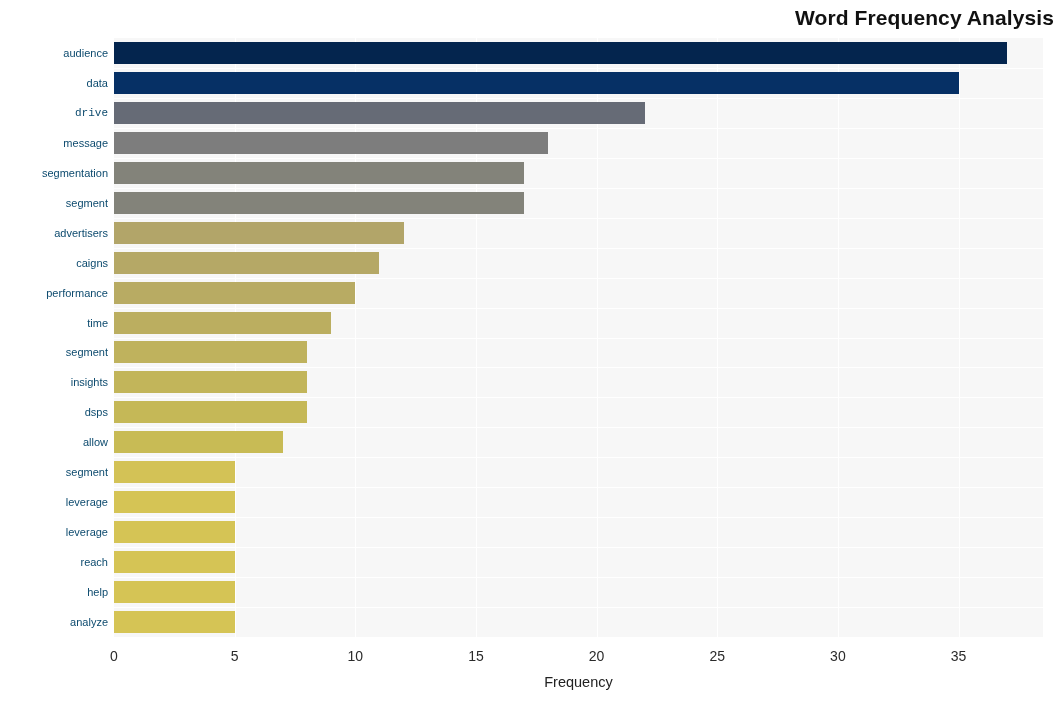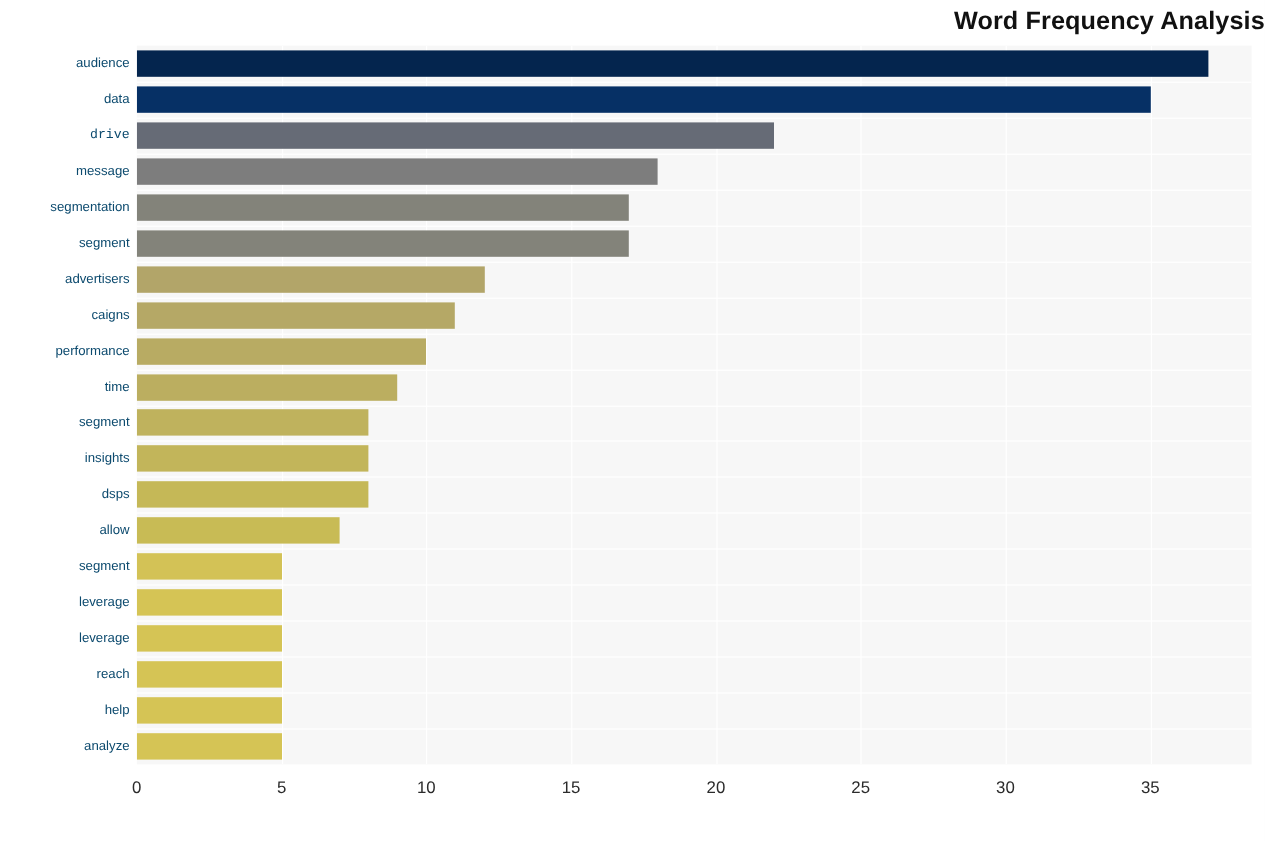--- a/index.html
+++ b/index.html
@@ -159,14 +159,15 @@
       <div class="xtick" style="left: 114px;">0</div>
       <div class="xtick" style="left: 234.649px;">5</div>
       <div class="xtick" style="left: 355.299px;">10</div>
       <div class="xtick" style="left: 475.948px;">15</div>
       <div class="xtick" style="left: 596.597px;">20</div>
       <div class="xtick" style="left: 717.247px;">25</div>
       <div class="xtick" style="left: 837.896px;">30</div>
       <div class="xtick" style="left: 958.545px;">35</div>
     </div>
 
+  <div class="xaxis-label">Frequency</div>
 
 </div>
 
 </body></html>

